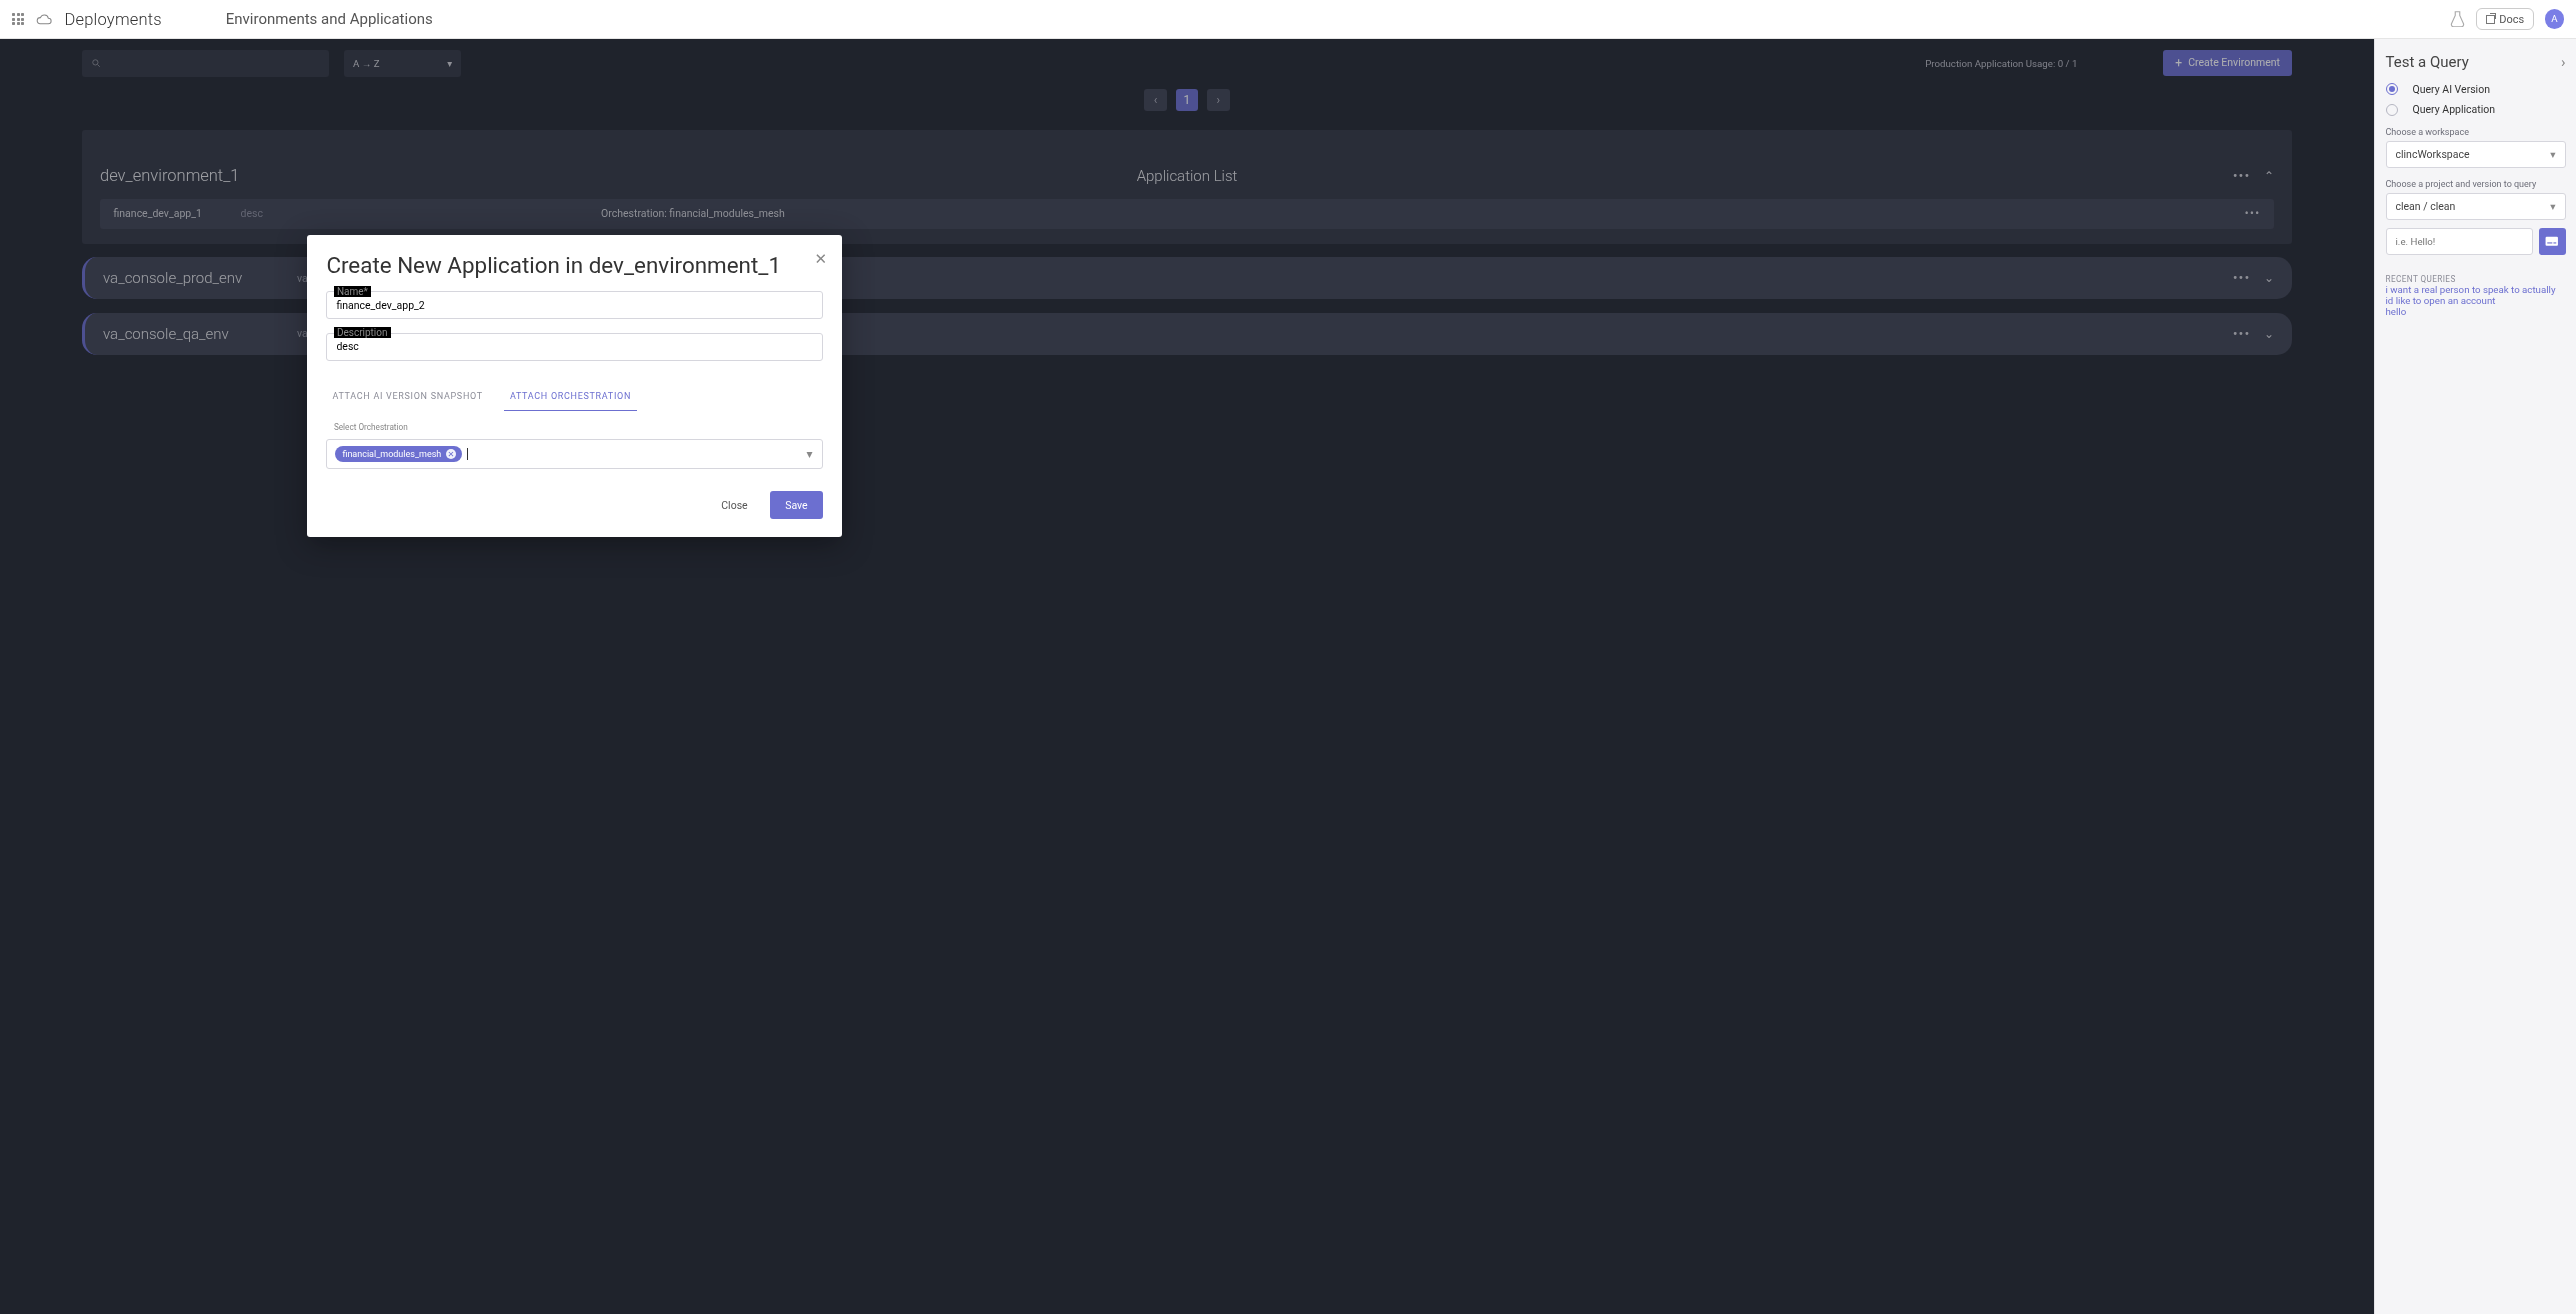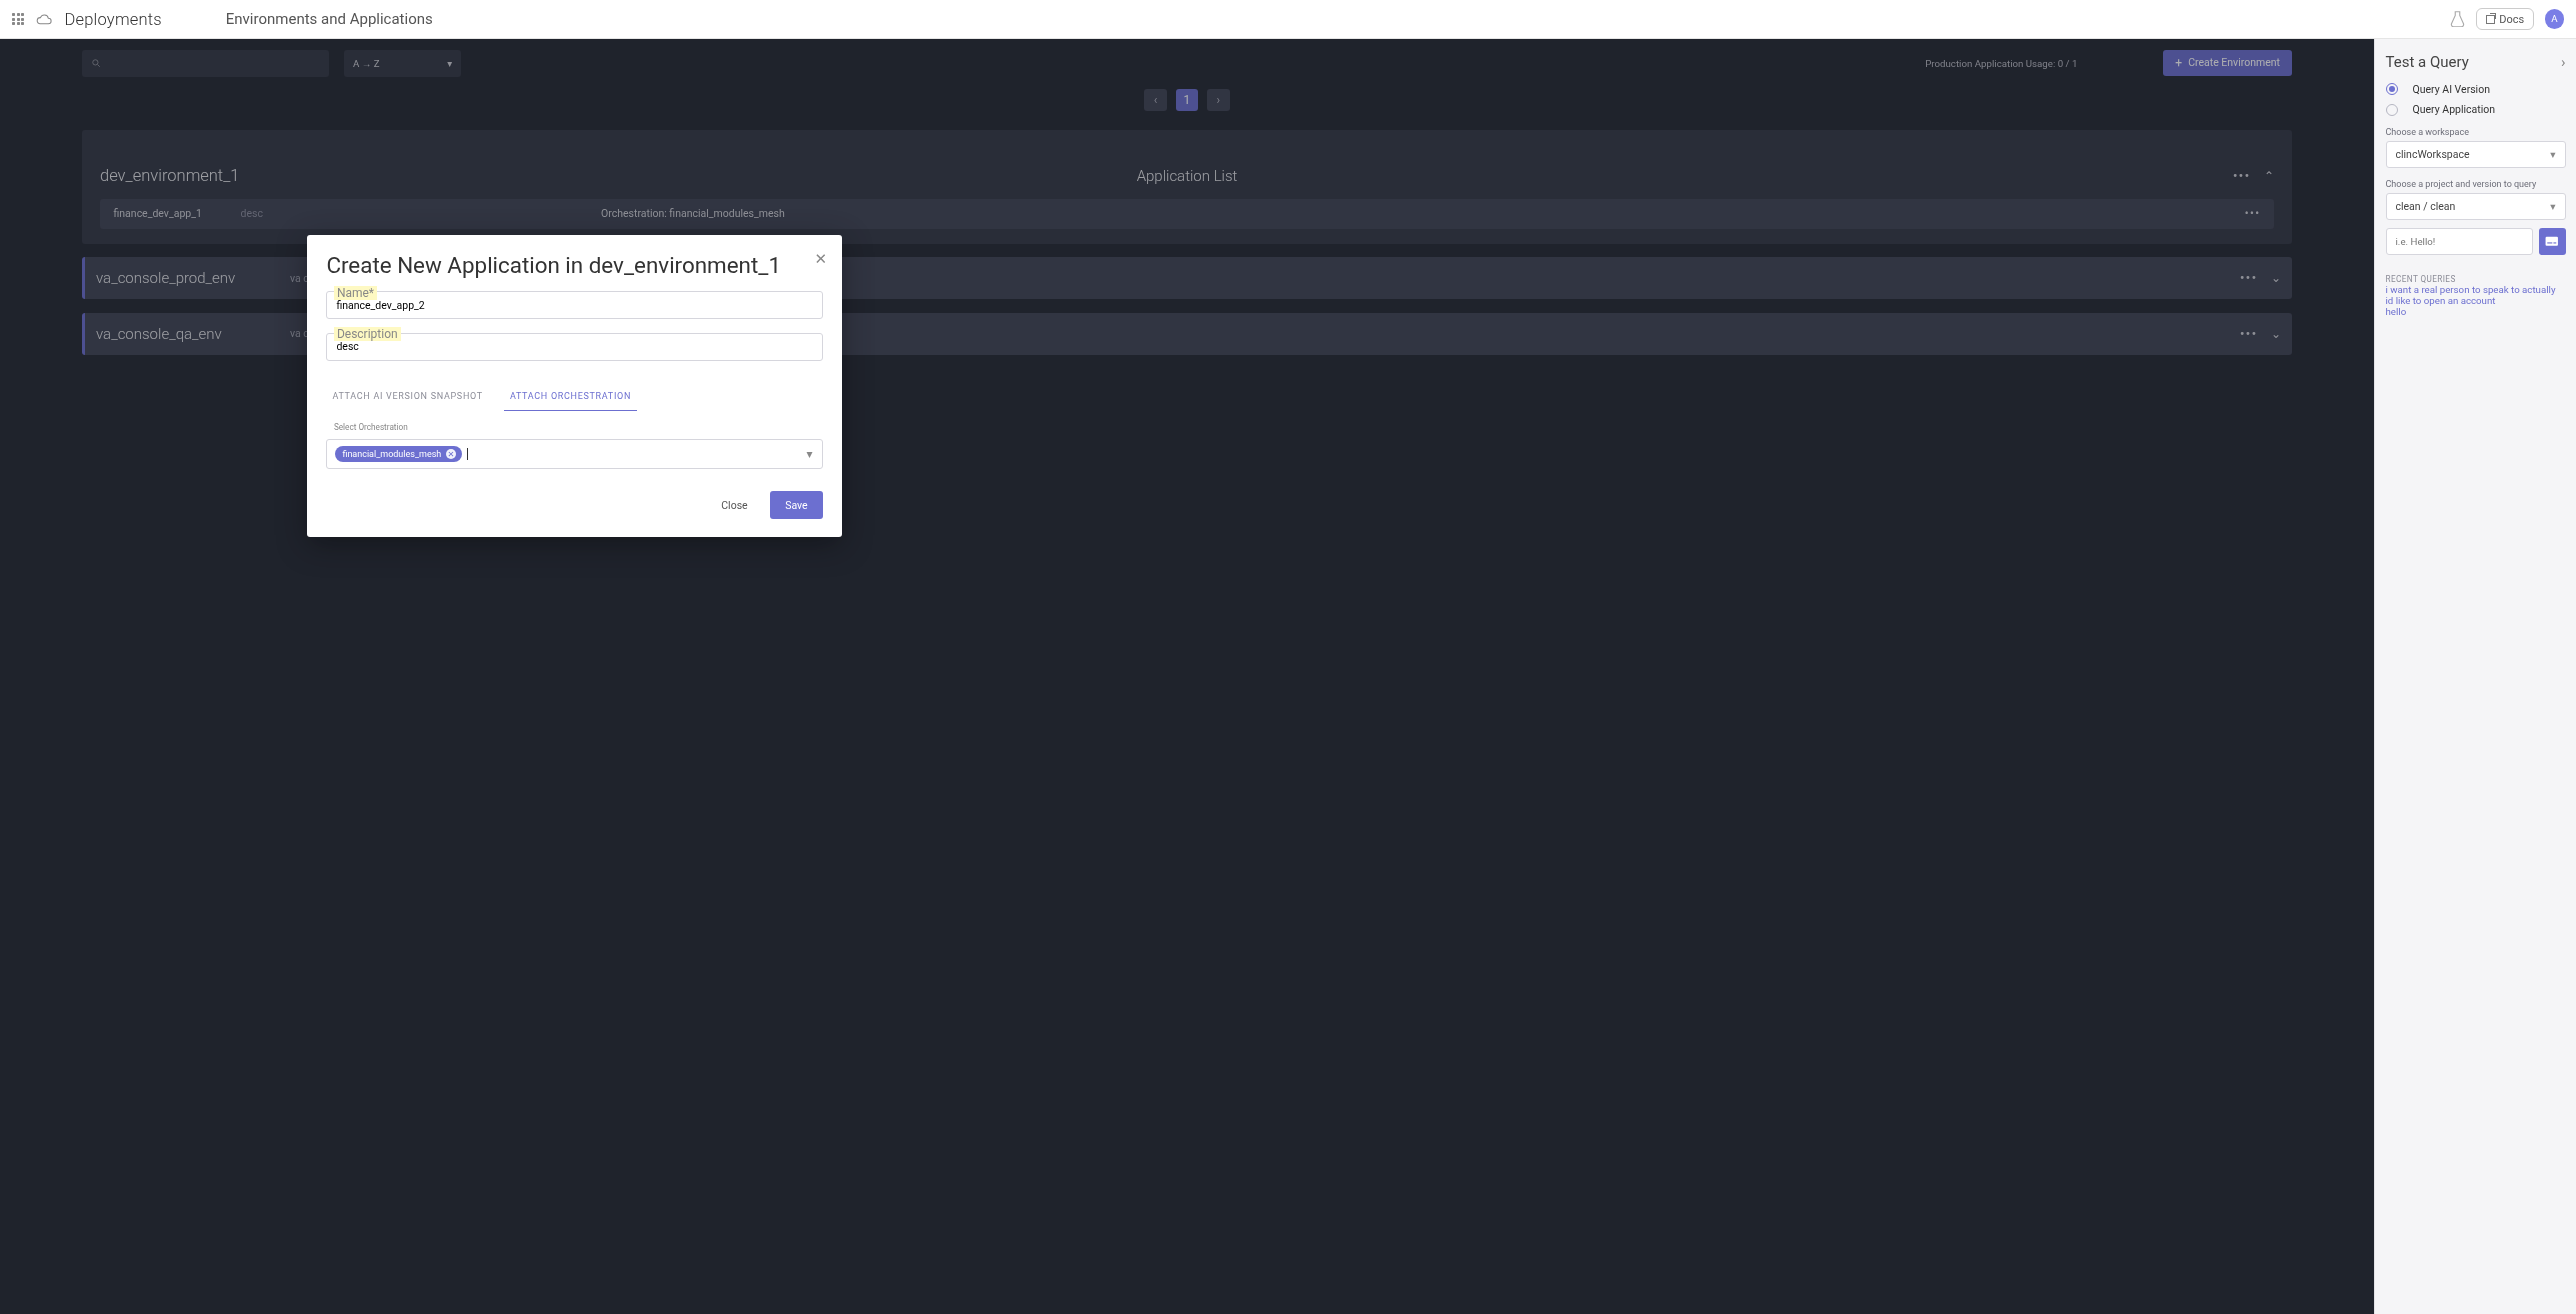--- a/index.html
+++ b/index.html
@@ -34,21 +34,21 @@
     .env-name { font-size:16.5px; font-weight:300; }
     .app-list-label { margin-left:auto; margin-right:auto; position:absolute; left:50%; transform:translateX(-50%); font-size:15px; font-weight:300; }
     .env-actions { margin-left:auto; display:flex; gap:13.5px; align-items:center; color:#cfd0d7; cursor:pointer; }
     .dots { letter-spacing:1.5px; font-weight:bold; }
     .app-row { margin-top:13.5px; background:#414556; border-radius:3px; height:30px; display:flex; align-items:center; padding:0 13.5px; font-size:10.5px; color:#cfd0d7; position:relative; }
     .app-row .app-name { width:127px; }
     .app-row .app-desc { color:#8d8fa0; }
     .app-row .orch { position:absolute; left:501px; }
     .app-row .row-actions { margin-left:auto; letter-spacing:1.5px; cursor:pointer; }
 
-    .env-collapsed { background:#414556; border-radius:3px; margin-top:13.5px; height:42px; display:flex; align-items:center; padding:0 11px; border-left:3px solid #6c6fd0; }
+    .env-collapsed { background:#414556; border-radius:15px; margin-top:13.5px; height:42px; display:flex; align-items:center; padding:0 18px; border-left:3px solid #6c6fd0; }
     .env-collapsed .name { font-size:15px; font-weight:300; width:194px; }
     .env-collapsed .desc { font-size:10.5px; color:#a6a8b6; }
     .env-collapsed .right { margin-left:auto; display:flex; gap:13.5px; color:#cfd0d7; cursor:pointer; }
 
     
     .rightpanel { width:202px; background:#f5f5f7; border-left:0.7px solid #e2e2e6; padding:13.5px 10.5px; }
     .rp-title { font-size:15px; color:#444; margin-bottom:12px; display:flex; align-items:center; }
     .rp-title .chev { margin-left:auto; color:#888; cursor:pointer; }
     .radio-row { display:flex; align-items:center; gap:15px; font-size:10.5px; color:#333; margin:7.5px 0; cursor:pointer; }
     .radio-outer { width:12px; height:12px; border-radius:50%; border:1.5px solid #6c6fd0; display:flex; align-items:center; justify-content:center; }
@@ -63,21 +63,21 @@
     .sendbtn svg { fill:#fff; }
     .recent-head { font-size:8.2px; letter-spacing:0.4px; color:#8c8d98; margin-top:19.4px; }
     .recent-item { font-size:9.7px; color:#6c6fd0; cursor:pointer; white-space:nowrap; overflow:hidden; text-overflow:ellipsis; }
 
     
     .scrim { position:fixed; inset:39px 202px 0 0; background:rgba(20,22,30,.35); }
     .modal { position:fixed; width:535px; background:#fff; border-radius:3px; box-shadow:0 7.5px 30px rgba(0,0,0,.35); left:307px; top:235px; padding:16.5px 19.4px 18px 19.4px; }
     .modal h2 { font-size:22.4px; font-weight:400; color:#333; }
     .close-x { position:absolute; right:15px; top:15px; font-size:15px; color:#888; cursor:pointer; }
     .field { position:relative; margin-top:13.5px; }
-    .field label { position:absolute; top:-5.2px; left:7.5px; background:#fef9c3; padding:0 3px; font-size:12px; color:#888; }
+    .field label { position:absolute; top:-5.2px; left:7.5px; background:#000000; padding:0 3px; font-size:10px; color:#888; }
     .field input { width:100%; height:28px; border:0.7px solid #d6d6dd; border-radius:3px; padding:0 9px; font-size:10.5px; }
     .tabs { display:flex; gap:15px; margin-top:21px; border-bottom:0.7px solid transparent; }
     .tab { font-size:9px; letter-spacing:0.7px; color:#8c8d98; padding:9px 6px; cursor:pointer; }
     .tab.active { color:#6c6fd0; border-bottom:1.5px solid #6c6fd0; }
     .orch-field { margin-top:10.5px; }
     .orch-select { border:0.7px solid #d6d6dd; border-radius:3px; min-height:30px; display:flex; align-items:center; padding:3px 7.5px; gap:4.5px; position:relative; }
     .chip { background:#6c6fd0; color:#fff; font-size:9px; padding:3px 6px 3px 7.5px; border-radius:9px; display:flex; align-items:center; gap:4.5px; }
     .chip .x { width:10.5px; height:10.5px; border-radius:50%; background:rgba(255,255,255,.9); color:#6c6fd0; display:flex; align-items:center; justify-content:center; font-size:8.2px; cursor:pointer; }
     .orch-select .cursor { width:0.7px; height:12px; background:#333; animation: blink 1s step-end infinite; }
     @keyframes blink { 50% { opacity:0; } }

